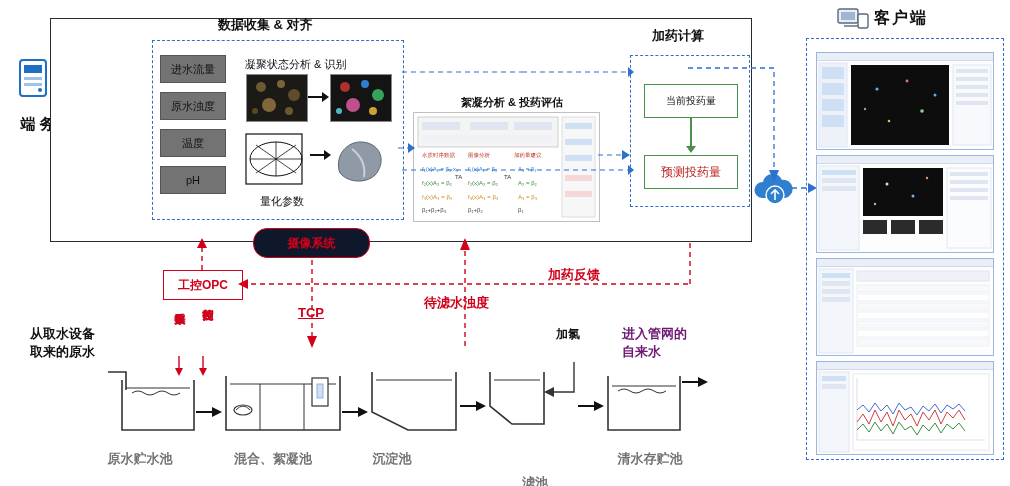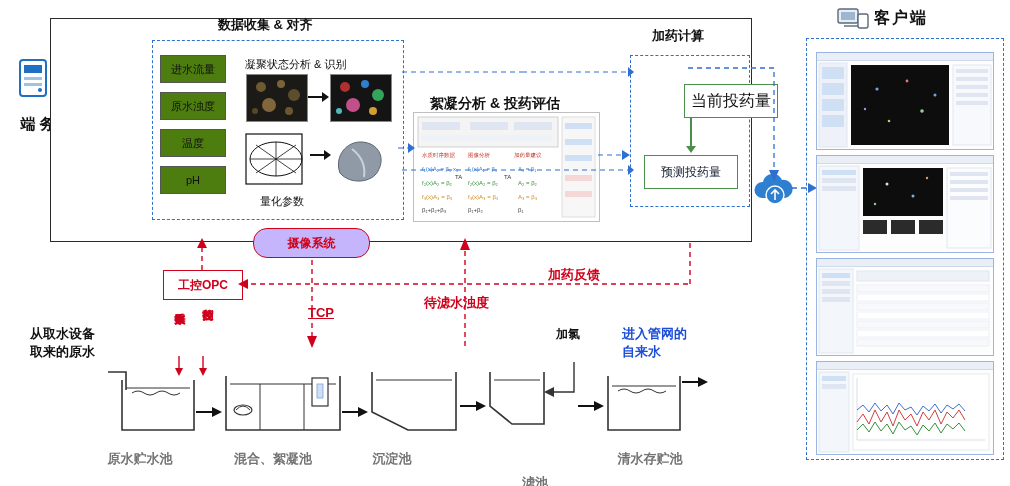--- a/index.html
+++ b/index.html
@@ -13,31 +13,31 @@
     writing-mode:vertical-rl;text-orientation:upright;
     letter-spacing:2px;font-weight:bold;font-size:15px;color:#111;
   }
   .blk-title{font-size:13px;font-weight:bold;color:#111;}
   .main-box{
     border:1.5px solid #2b2b2b;background:#fff;
   }
   .dash-blue{border:1.5px dashed #2f6fd0;}
   .solid-green{border:1.5px solid #4a8f4a;background:#fff;}
   .param-cell{
-    border:1px solid #555;background:#4d7c0f;font-size:11px;color:#111;
+    border:1px solid #555;background:#737373;font-size:11px;color:#111;
     display:flex;align-items:center;justify-content:center;
   }
   .lbl{font-size:12px;color:#111;}
   .lbl-red{font-size:13px;color:#d0021b;}
   .bold{font-weight:bold;}
   .center{display:flex;align-items:center;justify-content:center;text-align:center;}
   .cap{font-size:13px;font-weight:bold;color:#737373;text-align:center;}
   .pill{
     border:1.5px solid #d0021b;border-radius:14px;color:#d0021b;
-    font-size:12px;font-weight:bold;background:#c4b5fd;
+    font-size:12px;font-weight:bold;background:#0f172a;
   }
   .box-red{
     border:1.5px solid #d0021b;color:#d0021b;font-size:12px;font-weight:bold;background:#fff;
   }
   .img-ph{background:#1d1d1d;border:1px solid #888;}
   .mini-card{border:1px solid #9ab6e0;background:#fdfdfd;overflow:hidden;}
   .mini-top{height:7px;background:#e9eef7;border-bottom:1px solid #cfd9ea;}
   svg{display:block;overflow:visible;}
 </style>
 </head>
@@ -121,21 +121,21 @@
   </svg>
 </div>
 <div class="abs" style="left:260px;top:194px;font-size:11px;color:#111;">量化参数</div>
 <div class="abs" style="left:310px;top:148px;">
   <svg width="22" height="14" viewBox="0 0 22 14">
       <path d="M0 7 H14" stroke="#111" stroke-width="2"></path>
       <path d="M14 2 L21 7 L14 12 Z" fill="#111"></path>
     </svg>
 </div>
 
-<div class="abs bold" style="left:430px;top:95px;font-size:14px;color:#111;">絮凝分析 &amp; 投药评估</div>
+<div class="abs bold" style="left:461px;top:95px;font-size:11px;color:#111;">絮凝分析 &amp; 投药评估</div>
 <div class="abs" style="left:413px;top:112px;width:185px;height:108px;border:1px solid #bfbfbf;background:#fff;">
   <svg width="185" height="108" viewBox="0 0 185 108">
     <rect x="4" y="4" width="140" height="30" fill="#f4f4f4" stroke="#cfcfcf"></rect>
     <rect x="8" y="9" width="38" height="8" fill="#dfe6f1"></rect>
     <rect x="56" y="9" width="38" height="8" fill="#dfe6f1"></rect>
     <rect x="100" y="9" width="38" height="8" fill="#dfe6f1"></rect>
     <rect x="8" y="22" width="130" height="6" fill="#eef1f6"></rect>
     <rect x="148" y="4" width="33" height="100" fill="#f7f7f7" stroke="#dddddd"></rect>
     <rect x="151" y="10" width="27" height="6" fill="#cfe0f5"></rect>
     <rect x="151" y="26" width="27" height="6" fill="#cfe0f5"></rect>
@@ -157,22 +157,22 @@
     <text x="41" y="66" font-size="6" fill="#333" font-family="Liberation Sans, sans-serif">TA</text>
     <text x="90" y="66" font-size="6" fill="#333" font-family="Liberation Sans, sans-serif">TA</text>
     <text x="8" y="99" font-size="6" fill="#444" font-family="Liberation Sans, sans-serif">β₁+β₂+β₃</text>
     <text x="54" y="99" font-size="6" fill="#444" font-family="Liberation Sans, sans-serif">β₁+β₂</text>
     <text x="104" y="99" font-size="6" fill="#444" font-family="Liberation Sans, sans-serif">β₁</text>
   </svg>
 </div>
 
 <div class="abs blk-title" style="left:652px;top:27px;">加药计算</div>
 <div class="abs dash-blue" style="left:630px;top:55px;width:118px;height:150px;"></div>
-<div class="abs solid-green center" style="left:684px;top:84px;width:92px;height:32px;font-size:16px;color:#111;">当前投药量</div>
-<div class="abs solid-green center" style="left:644px;top:155px;width:92px;height:32px;font-size:12px;color:#0f172a;">预测投药量</div>
+<div class="abs solid-green center" style="left:644px;top:84px;width:92px;height:32px;font-size:10px;color:#111;">当前投药量</div>
+<div class="abs solid-green center" style="left:644px;top:155px;width:92px;height:32px;font-size:12px;color:#b91c1c;">预测投药量</div>
 <div class="abs" style="left:684px;top:118px;">
   <svg width="14" height="36" viewBox="0 0 14 36">
       <path d="M7 0 V28" stroke="#4a8f4a" stroke-width="2"></path>
       <path d="M2 28 L7 35 L12 28 Z" fill="#4a8f4a"></path>
     </svg>
 </div>
 
 <div class="abs" style="left:402px;top:60px;">
   <svg width="232" height="125" viewBox="0 0 232 125">
     <path d="M0 12 H120 V12" stroke="#2f6fd0" stroke-width="1.2" stroke-dasharray="5 4" fill="none"></path>
@@ -212,39 +212,39 @@
 
     <path d="M152 24 V110" stroke="#d0021b" stroke-width="1.4" stroke-dasharray="5 4"></path>
     <path d="M147 100 L152 112 L157 100 Z" fill="#d0021b"></path>
 
     <path d="M305 6 V110" stroke="#d0021b" stroke-width="1.4" stroke-dasharray="5 4"></path>
     <path d="M300 14 L305 2 L310 14 Z" fill="#d0021b"></path>
   </svg>
 </div>
 
 <div class="abs lbl-red bold" style="left:548px;top:266px;">加药反馈</div>
-<div class="abs lbl-red bold" style="left:308px;top:305px;text-decoration:underline;">TCP</div>
+<div class="abs lbl-red bold" style="left:298px;top:305px;text-decoration:underline;">TCP</div>
 <div class="abs lbl-red bold" style="left:424px;top:294px;text-align:center;">待滤水浊度</div>
 
 <div class="abs vtext" style="left:172px;top:304px;font-size:11px;color:#d0021b;letter-spacing:0;">数据采集</div>
 <div class="abs vtext" style="left:200px;top:300px;font-size:11px;color:#d0021b;letter-spacing:0;">投药控制</div>
 <div class="abs" style="left:175px;top:356px;">
   <svg width="34" height="24" viewBox="0 0 34 24">
     <path d="M4 0 V14" stroke="#d0021b" stroke-width="1.4"></path>
     <path d="M0 12 L4 20 L8 12 Z" fill="#d0021b"></path>
     <path d="M28 0 V14" stroke="#d0021b" stroke-width="1.4"></path>
     <path d="M24 12 L28 20 L32 12 Z" fill="#d0021b"></path>
   </svg>
 </div>
 
 <div class="abs" style="left:30px;top:325px;">
   <div class="bold" style="font-size:13px;color:#111;line-height:18px;">从取水设备<br>取来的原水</div>
 </div>
 <div class="abs" style="left:622px;top:325px;">
-  <div class="bold" style="font-size:13px;color:#1d4ed8;line-height:18px;">进入管网的<br>自来水</div>
+  <div class="bold" style="font-size:13px;color:#701a75;line-height:18px;">进入管网的<br>自来水</div>
 </div>
 
 <div class="abs" style="left:108px;top:362px;">
   <svg width="600" height="72" viewBox="0 0 600 72">
 
     <path d="M0 10 H18 V28" stroke="#333" stroke-width="1.6" fill="none"></path>
 
     <path d="M14 18 L14 68 L86 68 L86 18" stroke="#333" stroke-width="1.6" fill="none"></path>
     <path d="M18 26 H82" stroke="#333" stroke-width="1.2"></path>
     <path d="M24 31 q6 -4 12 0 q6 4 12 0 q6 -4 12 0 q6 4 12 0" stroke="#333" stroke-width="1" fill="none"></path>

